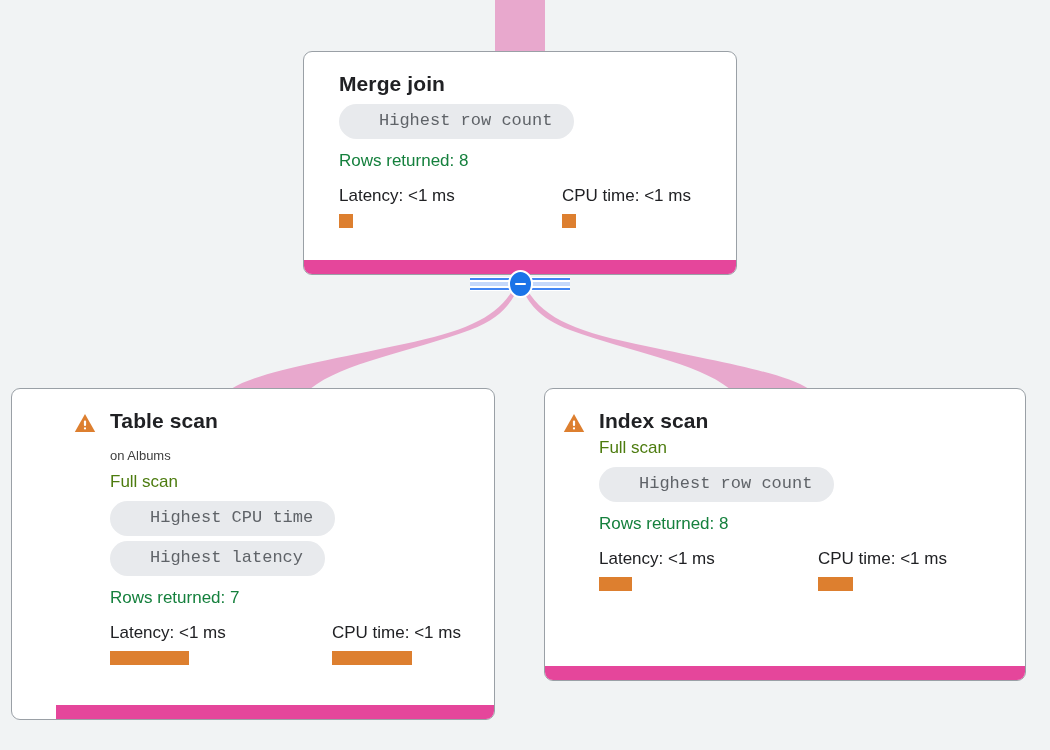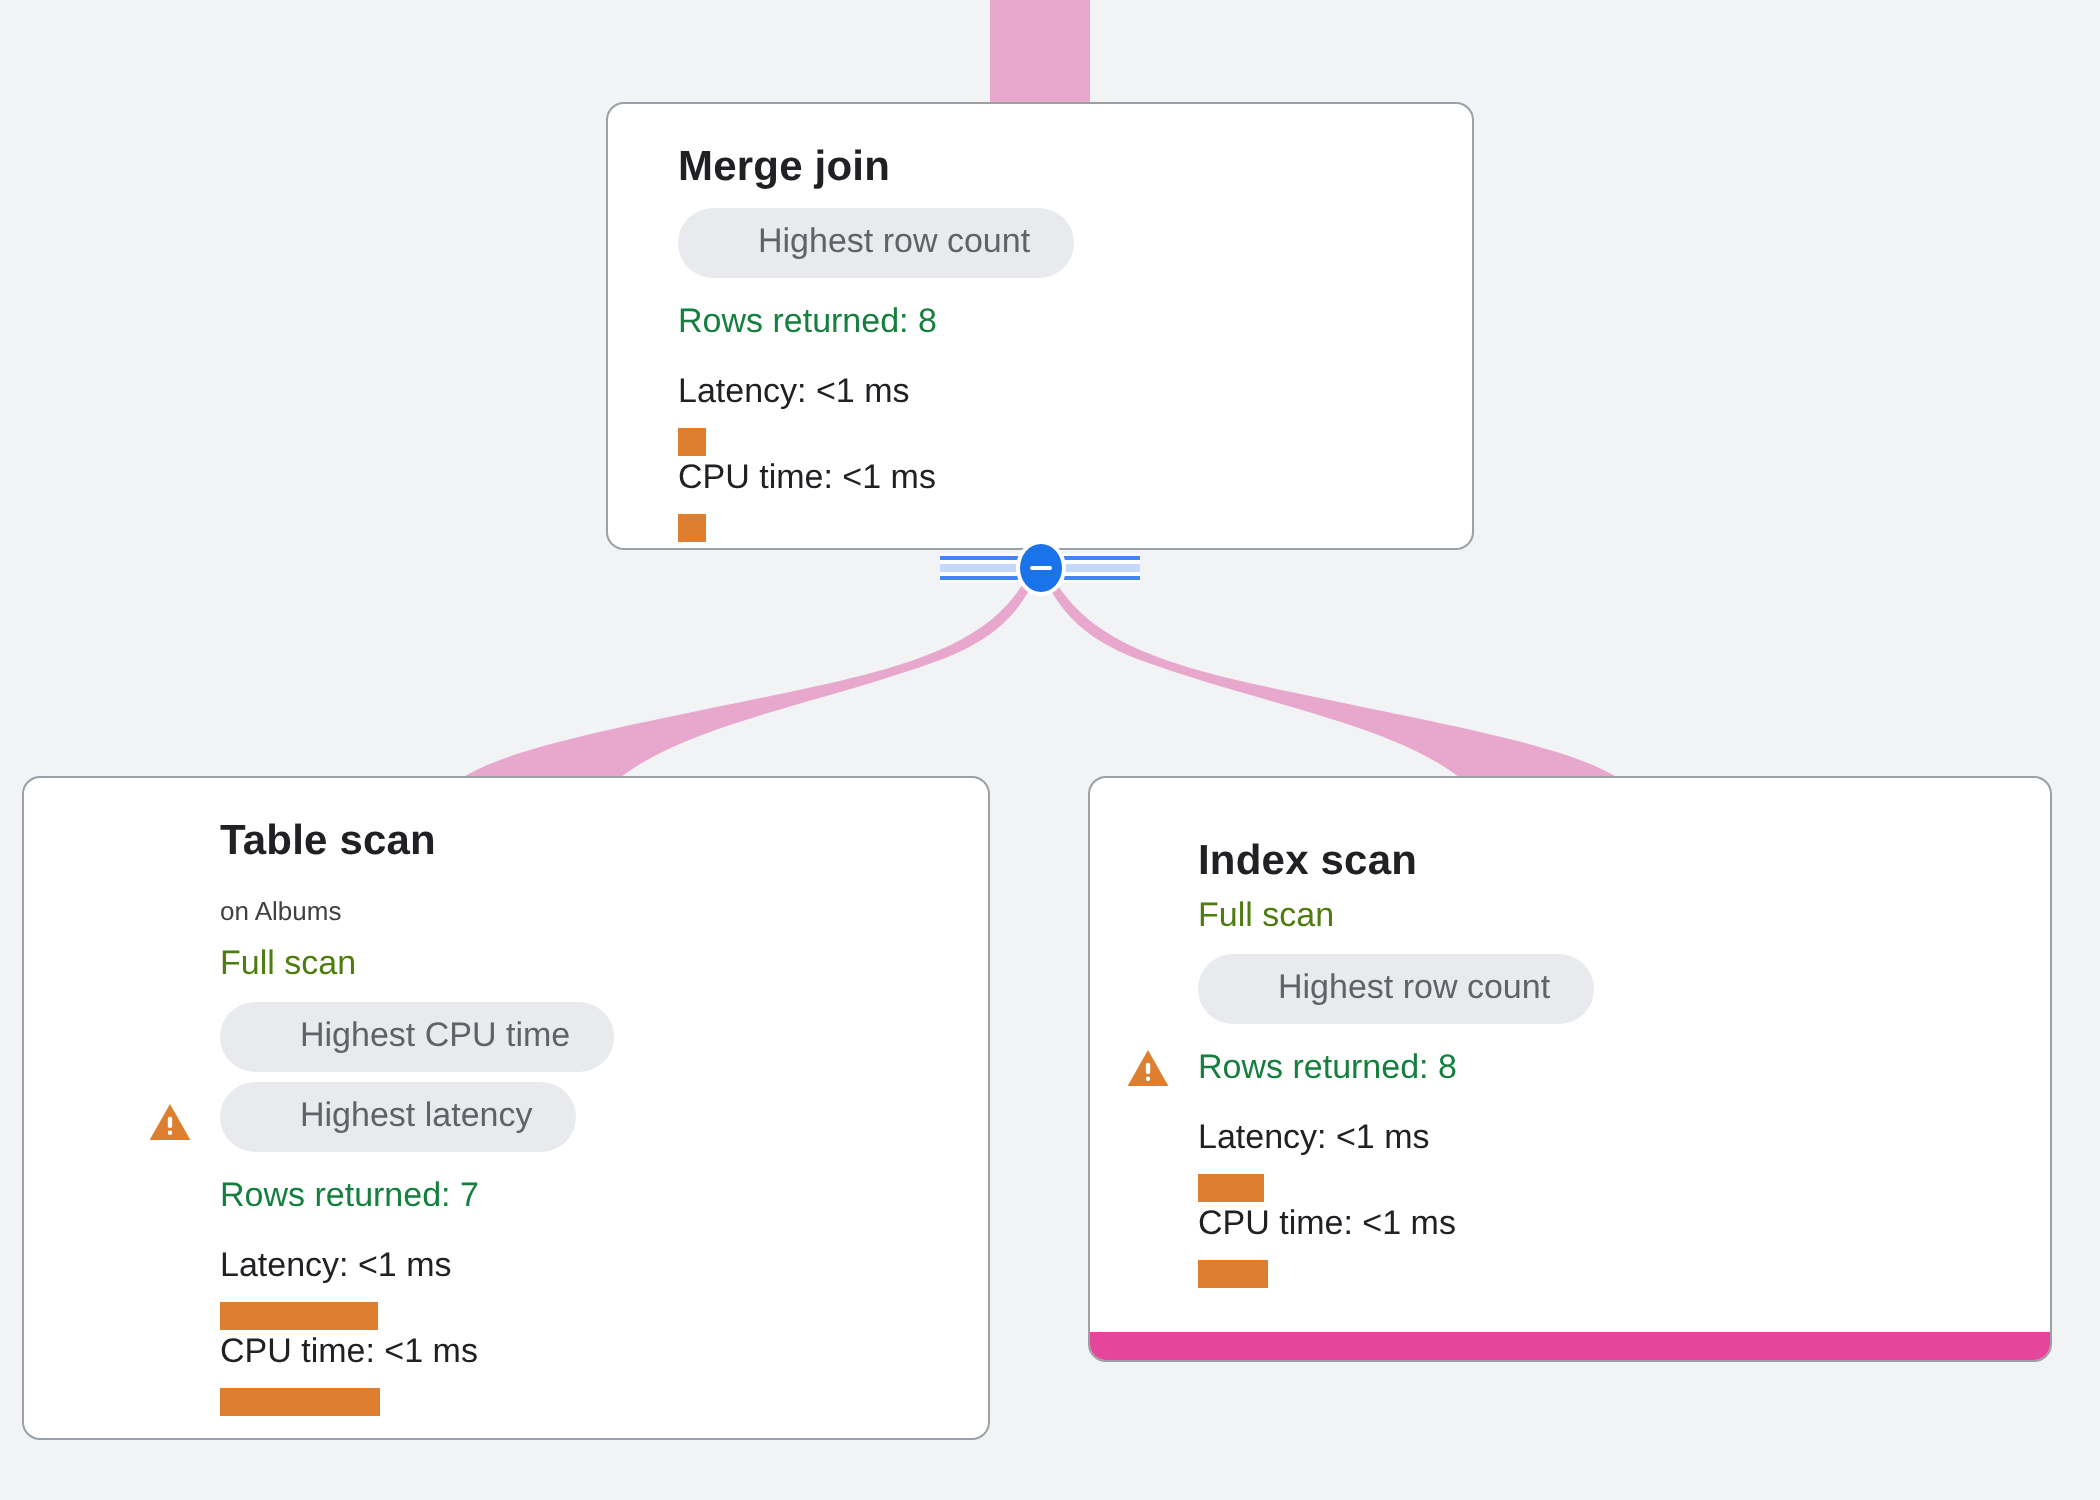--- a/index.html
+++ b/index.html
@@ -47,21 +47,21 @@
     display: flex;
     flex-direction: column;
     overflow: hidden;
   }
 
   .node-body {
     flex: 1 1 auto;
     padding: 18px 18px 12px 18px;
     display: flex;
     flex-direction: row;
-    align-items: center;
+    align-items: flex-start;
   }
 
   .warn-slot {
     width: 36px;
     flex: 0 0 36px;
     padding-top: 6px;
   }
 
   .warn-icon {
     display: block;
@@ -107,34 +107,36 @@
   }
 
   .chip {
     background: #e8eaed;
     color: #5f6368;
     font-size: 17px;
     line-height: 20px;
     padding: 7px 22px 8px 40px;
     border-radius: 999px;
     white-space: nowrap;
+    font-family: Liberation Mono, monospace;
   }
 
   .rows-line {
     font-size: 17px;
     color: #15803d;
     line-height: 24px;
     margin-top: 10px;
     white-space: nowrap;
   }
 
   .metrics-row {
     display: flex;
-    flex-direction: column;
+    flex-direction: row;
     margin-top: 12px;
+    gap: 31px;
   }
 
   .metric {
     display: flex;
     flex-direction: column;
   }
 
   .metric-label {
     font-size: 17px;
     color: #202124;

